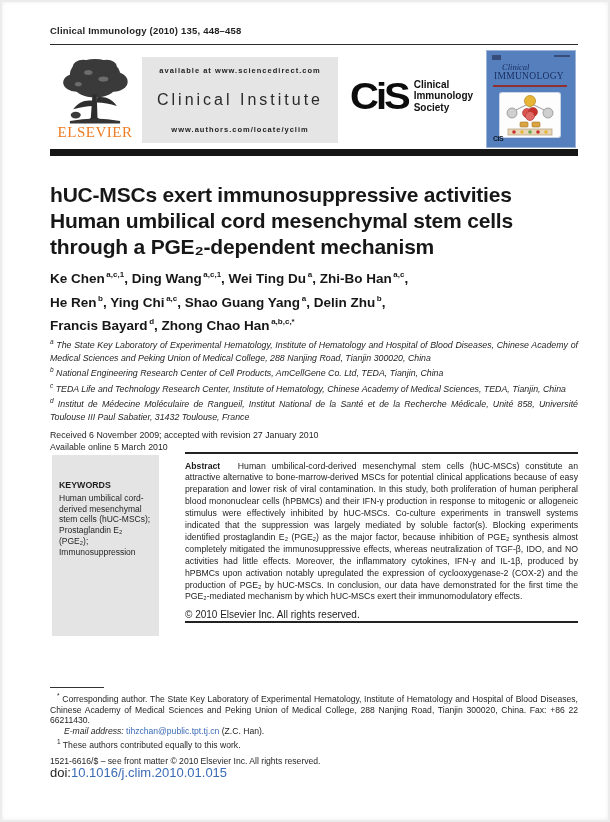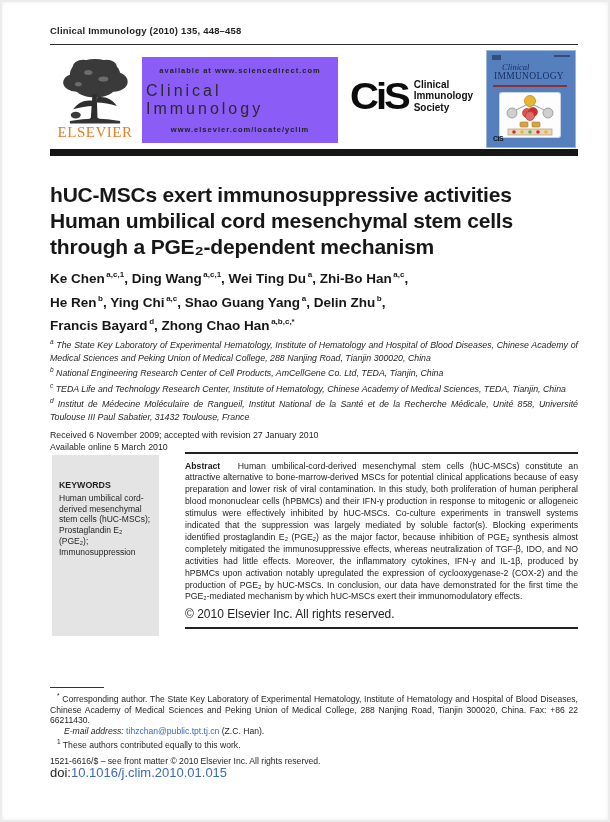--- a/index.html
+++ b/index.html
@@ -10,23 +10,23 @@
 
   
   .citation{ position:absolute; left:50px; top:25px; font-size:9.5px; font-weight:bold; letter-spacing:.2px; }
   .rule-top{ position:absolute; left:50px; top:44px; width:528px; height:1px; background:#2b2b2b; }
 
   
   .elsevier{ position:absolute; left:48px; top:54px; width:94px; height:92px; text-align:center; }
   .elsevier svg{ display:block; margin:0 auto; }
   .elsevier-word{ font-family:"Liberation Serif","DejaVu Serif",serif; color:#ee7d23; font-size:15px;
                   letter-spacing:.5px; margin-top:-2px; }
-  .graybox{ position:absolute; left:142px; top:57px; width:196px; height:86px; background:#8b5cf6;
+  .graybox{ position:absolute; left:142px; top:57px; width:196px; height:86px; background:#e5e5e5;
             display:flex; flex-direction:column; justify-content:space-between; align-items:center;
-            padding:9px 4px; }
+            padding:9px 14px; }
   .sd-line{ font-size:7.5px; font-weight:bold; letter-spacing:1px; color:#222; }
   .gb-journal{ font-size:16px; letter-spacing:3px; color:#2a2a2a; }
   .cis{ position:absolute; left:350px; top:76px; display:flex; align-items:center; }
   .cis-word{ font-size:40px; font-weight:900; letter-spacing:-3px; color:#0c0c0c;
              font-family:"Liberation Sans",sans-serif; line-height:40px; transform:scaleY(.92); }
   .cis-soc{ margin-left:6px; font-size:10px; font-weight:bold; line-height:11.5px; color:#111; }
   .cover{ position:absolute; left:487px; top:51px; width:88px; height:96px; background:#5580bd;
           box-shadow:0 0 0 1px #9db6d8; overflow:hidden; }
   .cover-microbar{ position:absolute; background:#2c3b66; opacity:.75; }
   .cover-title{ position:absolute; left:7px; top:12px; color:#1b2f63; line-height:9px; }
@@ -52,21 +52,21 @@
 
   
   .kwbox{ position:absolute; left:52px; top:455px; width:107px; height:181px; background:#e4e4e4;
           padding:25px 7px; font-size:8.5px; line-height:10.8px; }
   .kwbox .kwhead{ font-weight:bold; font-size:8.8px; margin-bottom:2px; }
   .kw{ margin:0; }
   .abs{ position:absolute; left:185px; top:452px; width:393px; }
   .abs-rule{ height:1.5px; background:#222; }
   .abs-body{ padding:7px 0 6px 0; font-size:8.7px; line-height:11.9px; text-align:justify; color:#1c1c1c; }
   .abs-label{ font-weight:bold; }
-  .abs-copy{ font-size:12px; line-height:11.9px; padding-bottom:6px; }
+  .abs-copy{ font-size:10px; line-height:11.9px; }
 
   
   .fn-rule{ position:absolute; left:50px; top:687px; width:54px; height:1px; background:#333; }
   .fns{ position:absolute; left:50px; top:691px; width:528px; font-size:8.6px; line-height:10.8px; text-align:justify; }
   .fns sup{ font-size:6.5px; }
   .fn-p1{ text-indent:7px; }
   .fn-email{ text-indent:14px; }
   .fn-email .lbl{ font-style:italic; }
   .link{ color:#3b6bb5; text-decoration:none; }
   .fn-eq{ text-indent:7px; }
@@ -103,22 +103,22 @@
         <path d="M52 52 C62 50 70 54 76 62 C68 60 60 58 52 58 Z" fill="#2e2e2e"></path>
         <path d="M20 80 Q50 74 80 80 L80 83 L20 83 Z" fill="#343434"></path>
         <ellipse cx="27" cy="73" rx="6" ry="4" fill="#3a3a3a"></ellipse>
       </svg>
     </span>
     <div class="elsevier-word">ELSEVIER</div>
   </div>
 
   <div class="graybox">
     <div class="sd-line">available at www.sciencedirect.com</div>
-    <div class="gb-journal">Clinical Immunology</div>
-    <div class="sd-line">www.elsevier.com/locate/yclim</div>
+    <div class="gb-journal">Clinical Institute</div>
+    <div class="sd-line">www.authors.com/locate/yclim</div>
   </div>
 
   <div class="cis">
     <div class="cis-word">CiS</div>
     <div class="cis-soc">
       <div>Clinical</div>
       <div>Immunology</div>
       <div>Society</div>
     </div>
   </div>

